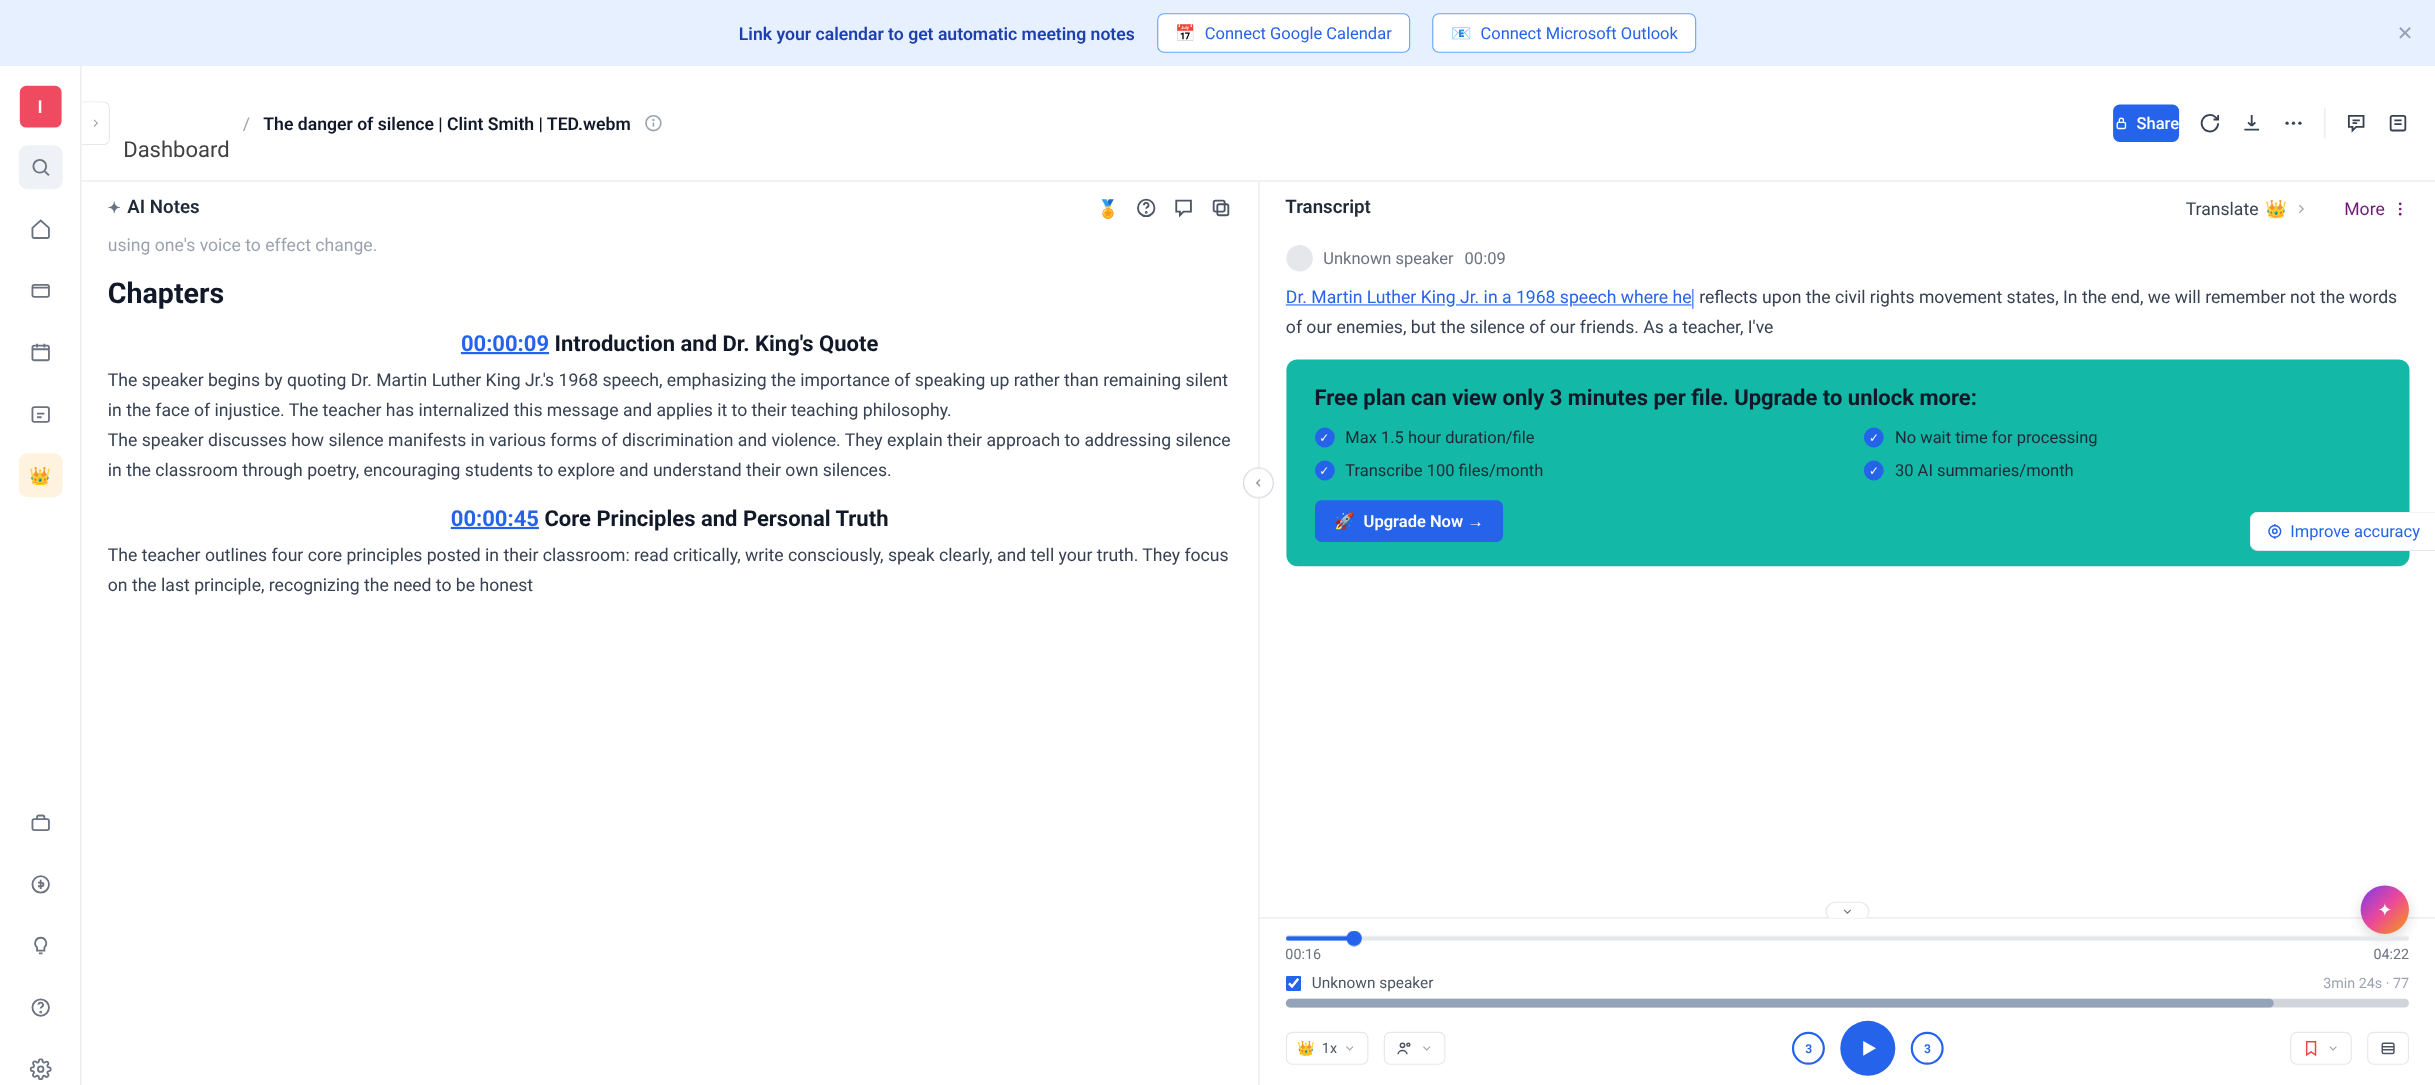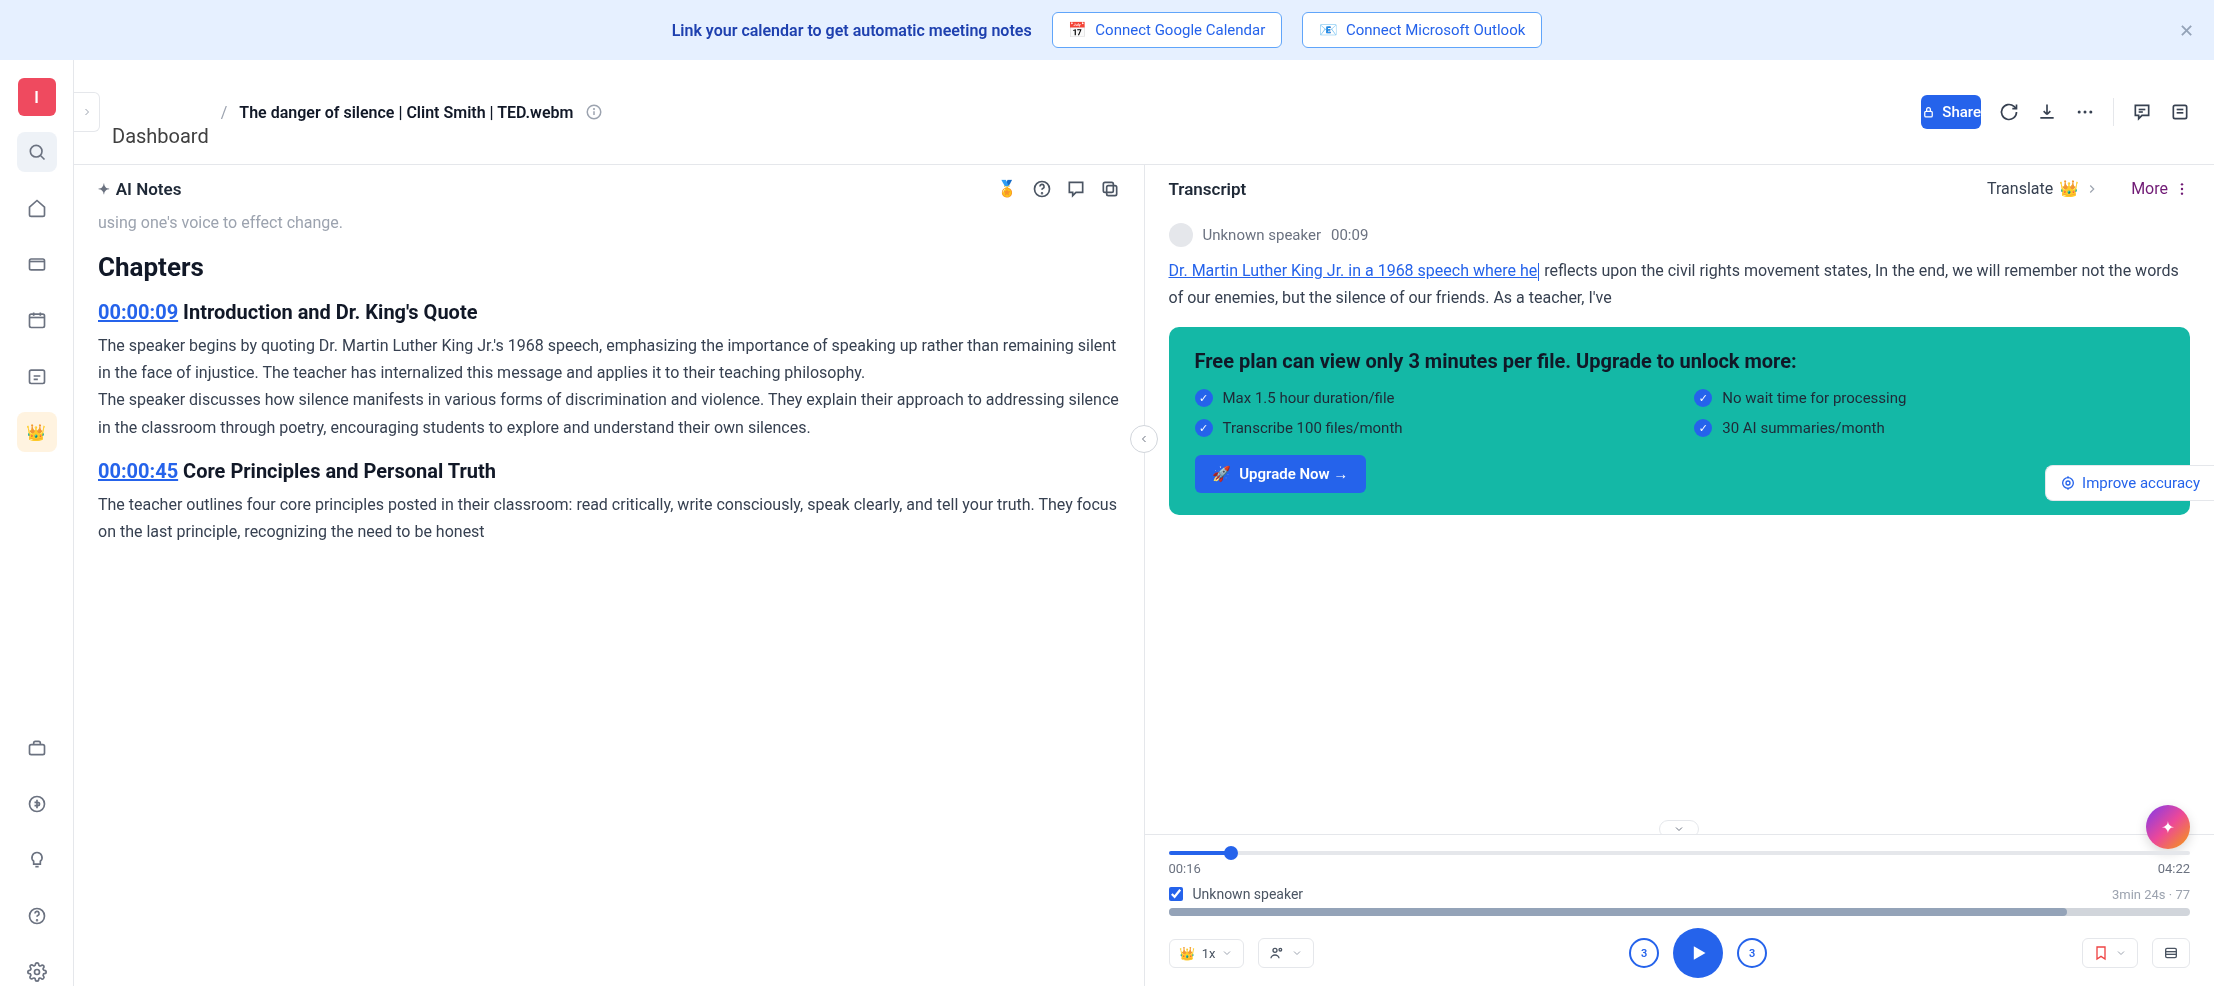--- a/index.html
+++ b/index.html
@@ -26,30 +26,30 @@
 .crumb-sep { color: #9ca3af; }
 .crumb-title { color: #111827; font-weight: 600; font-size: 16px; }
 .topbar-right { margin-left: auto; display: flex; align-items: center; gap: 18px; }
 .share-btn { background: #2563eb; color: #fff; border: none; padding: 8px 0; border-radius: 6px; display: inline-flex; align-items: center; gap: 6px; cursor: pointer; font-size: 15px; font-weight: 500; }
 .tb-icon { color: #374151; cursor: pointer; }
 .tb-sep { width: 1px; height: 28px; background: #e5e7eb; }
 
 .content { display: flex; flex: 1; overflow: hidden; position: relative; }
 .pane { flex: 1; display: flex; flex-direction: column; overflow: hidden; }
 .pane-left { border-right: 1px solid #e5e7eb; }
-.pane-header { display: flex; align-items: flex-start; padding: 14px 24px; gap: 14px; }
+.pane-header { display: flex; align-items: flex-end; padding: 14px 24px; gap: 14px; }
 .pane-title { font-weight: 600; font-size: 17px; display: flex; align-items: center; gap: 6px; }
 .sparkle::before { content: "✦"; color: #6b7280; font-size: 14px; }
 .ph-spacer { flex: 1; }
 .ph-icon { color: #4b5563; cursor: pointer; }
 
 .notes-body { padding: 0 24px 24px 24px; overflow-y: auto; }
 .faded { color: #9ca3af; font-size: 16px; }
 .h2 { font-size: 26px; font-weight: 700; margin: 20px 0 14px; color: #111827; }
-.chapter-title { font-size: 20px; font-weight: 700; margin: 18px 0 8px; color: #111827; }
+.chapter-title { font-size: 20px; font-weight: 700; margin: 18px 0 8px; color: #111827; text-align: center; }
 .timestamp { color: #2563eb; text-decoration: underline; cursor: pointer; }
 .chapter-body { font-size: 16px; line-height: 1.7; color: #374151; }
 
 .transcript-body { padding: 0 24px 10px 24px; overflow-y: auto; position: relative; flex: 1; }
 .speaker-row { display: flex; align-items: center; gap: 10px; margin-bottom: 10px; margin-top: 10px;}
 .speaker-avatar { width: 24px; height: 24px; background: #e5e7eb; border-radius: 50%; }
 .speaker-name { color: #6b7280; font-size: 15px; }
 .tr-text { font-size: 16px; line-height: 1.7; color: #374151; }
 .tr-highlight { color: #2563eb; text-decoration: underline; }
 .cursor-caret { border-right: 1.5px solid #2563eb; display:inline-block; height:1.1em; vertical-align:middle; margin:0 1px;}

